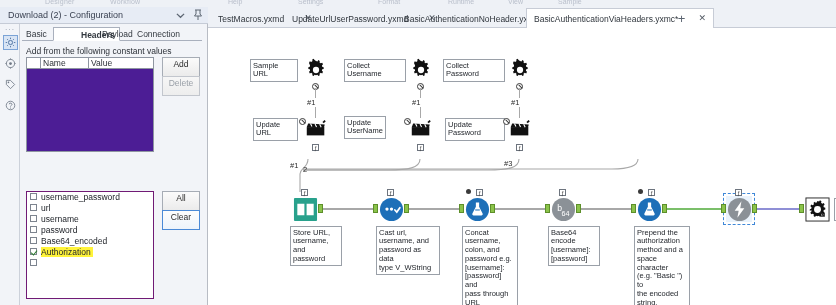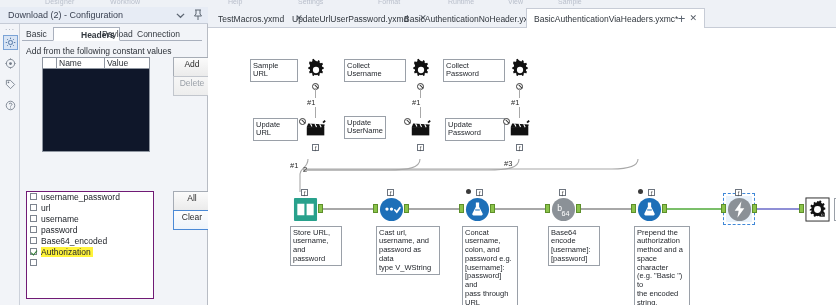--- a/index.html
+++ b/index.html
@@ -63,35 +63,35 @@
     box-sizing:border-box;
   }
   .cfg-tab.active{
     background:#ffffff;border:1px solid #a9b0bd;border-bottom:1px solid #ffffff;
     font-weight:bold;top:-1px;height:14px;line-height:14px;padding-left:27px;
   }
 
   .sec-label{position:absolute;font-size:8.5px;color:#2c3138;white-space:nowrap;}
 
   .grid-box{
-    position:absolute;left:26px;top:57px;width:108px;height:95px;
-    background:#0f172a;border:1px solid #8f96a1;box-sizing:border-box;margin-left:16px;
+    position:absolute;left:26px;top:57px;width:128px;height:95px;
+    background:#4c1d95;border:1px solid #8f96a1;box-sizing:border-box;
   }
   .grid-head{
     position:absolute;left:0;top:0;width:100%;height:11px;
     background:#ffffff;border-bottom:1px solid #8f96a1;box-sizing:border-box;
   }
   .gh-cell{position:absolute;top:0;height:11px;line-height:11px;font-size:8.5px;color:#2c3138;padding-left:3px;box-sizing:border-box;}
   .gh-sep{position:absolute;top:0;width:1px;height:11px;background:#8f96a1;}
 
   .btn{
     position:absolute;height:20px;line-height:13px;text-align:center;
     font-size:8.5px;color:#2b2b2b;
     background:linear-gradient(#fbfbfb,#ebebeb);
-    border:1px solid #a6acb5;box-sizing:border-box;margin-left:11px;
+    border:1px solid #a6acb5;box-sizing:border-box;
   }
   .btn.disabled{color:#9aa0a8;background:linear-gradient(#f6f6f6,#ededed);border-color:#c2c6cd;}
   .btn.focus{border:1px solid #4b8ad6;background:linear-gradient(#fdfdfd,#eef4fb);}
 
   .fields-box{
     position:absolute;left:26px;top:191px;width:128px;height:108px;
     background:#ffffff;border:1px solid #701a75;box-sizing:border-box;overflow:hidden;
   }
   .f-row{position:relative;height:11px;line-height:11px;padding-left:3px;font-size:8.5px;color:#20242a;white-space:nowrap;}
   .f-row .cb{
@@ -114,21 +114,21 @@
     position:absolute;left:0;top:0;width:628px;height:7px;
     background:#eef1f6;overflow:hidden;
   }
   .tabbar-ghost span{position:absolute;top:-2px;font-size:7px;color:#b9bfcb;}
   .tabbar{
     position:absolute;left:0;top:7px;width:628px;height:21px;
     background:#eef1f6;border-bottom:1px solid #c7ccd6;box-sizing:border-box;
   }
   .doc-tab{
     position:absolute;top:2px;height:19px;
-    display:flex;align-items:center;gap:11px;
+    display:flex;align-items:center;gap:20px;
     padding:0 7px;font-size:8.5px;color:#30363d;white-space:nowrap;
     box-sizing:border-box;
   }
   .doc-tab.active{background:#ffffff;border:1px solid #c7ccd6;border-bottom:1px solid #ffffff;height:21px;top:1px;}
   .doc-tab .x{font-size:9px;color:#555c66;line-height:1;}
   .tab-plus{
     position:absolute;top:4px;width:15px;height:15px;
     display:flex;align-items:center;justify-content:center;
     font-size:13px;color:#5b6470;
   }

